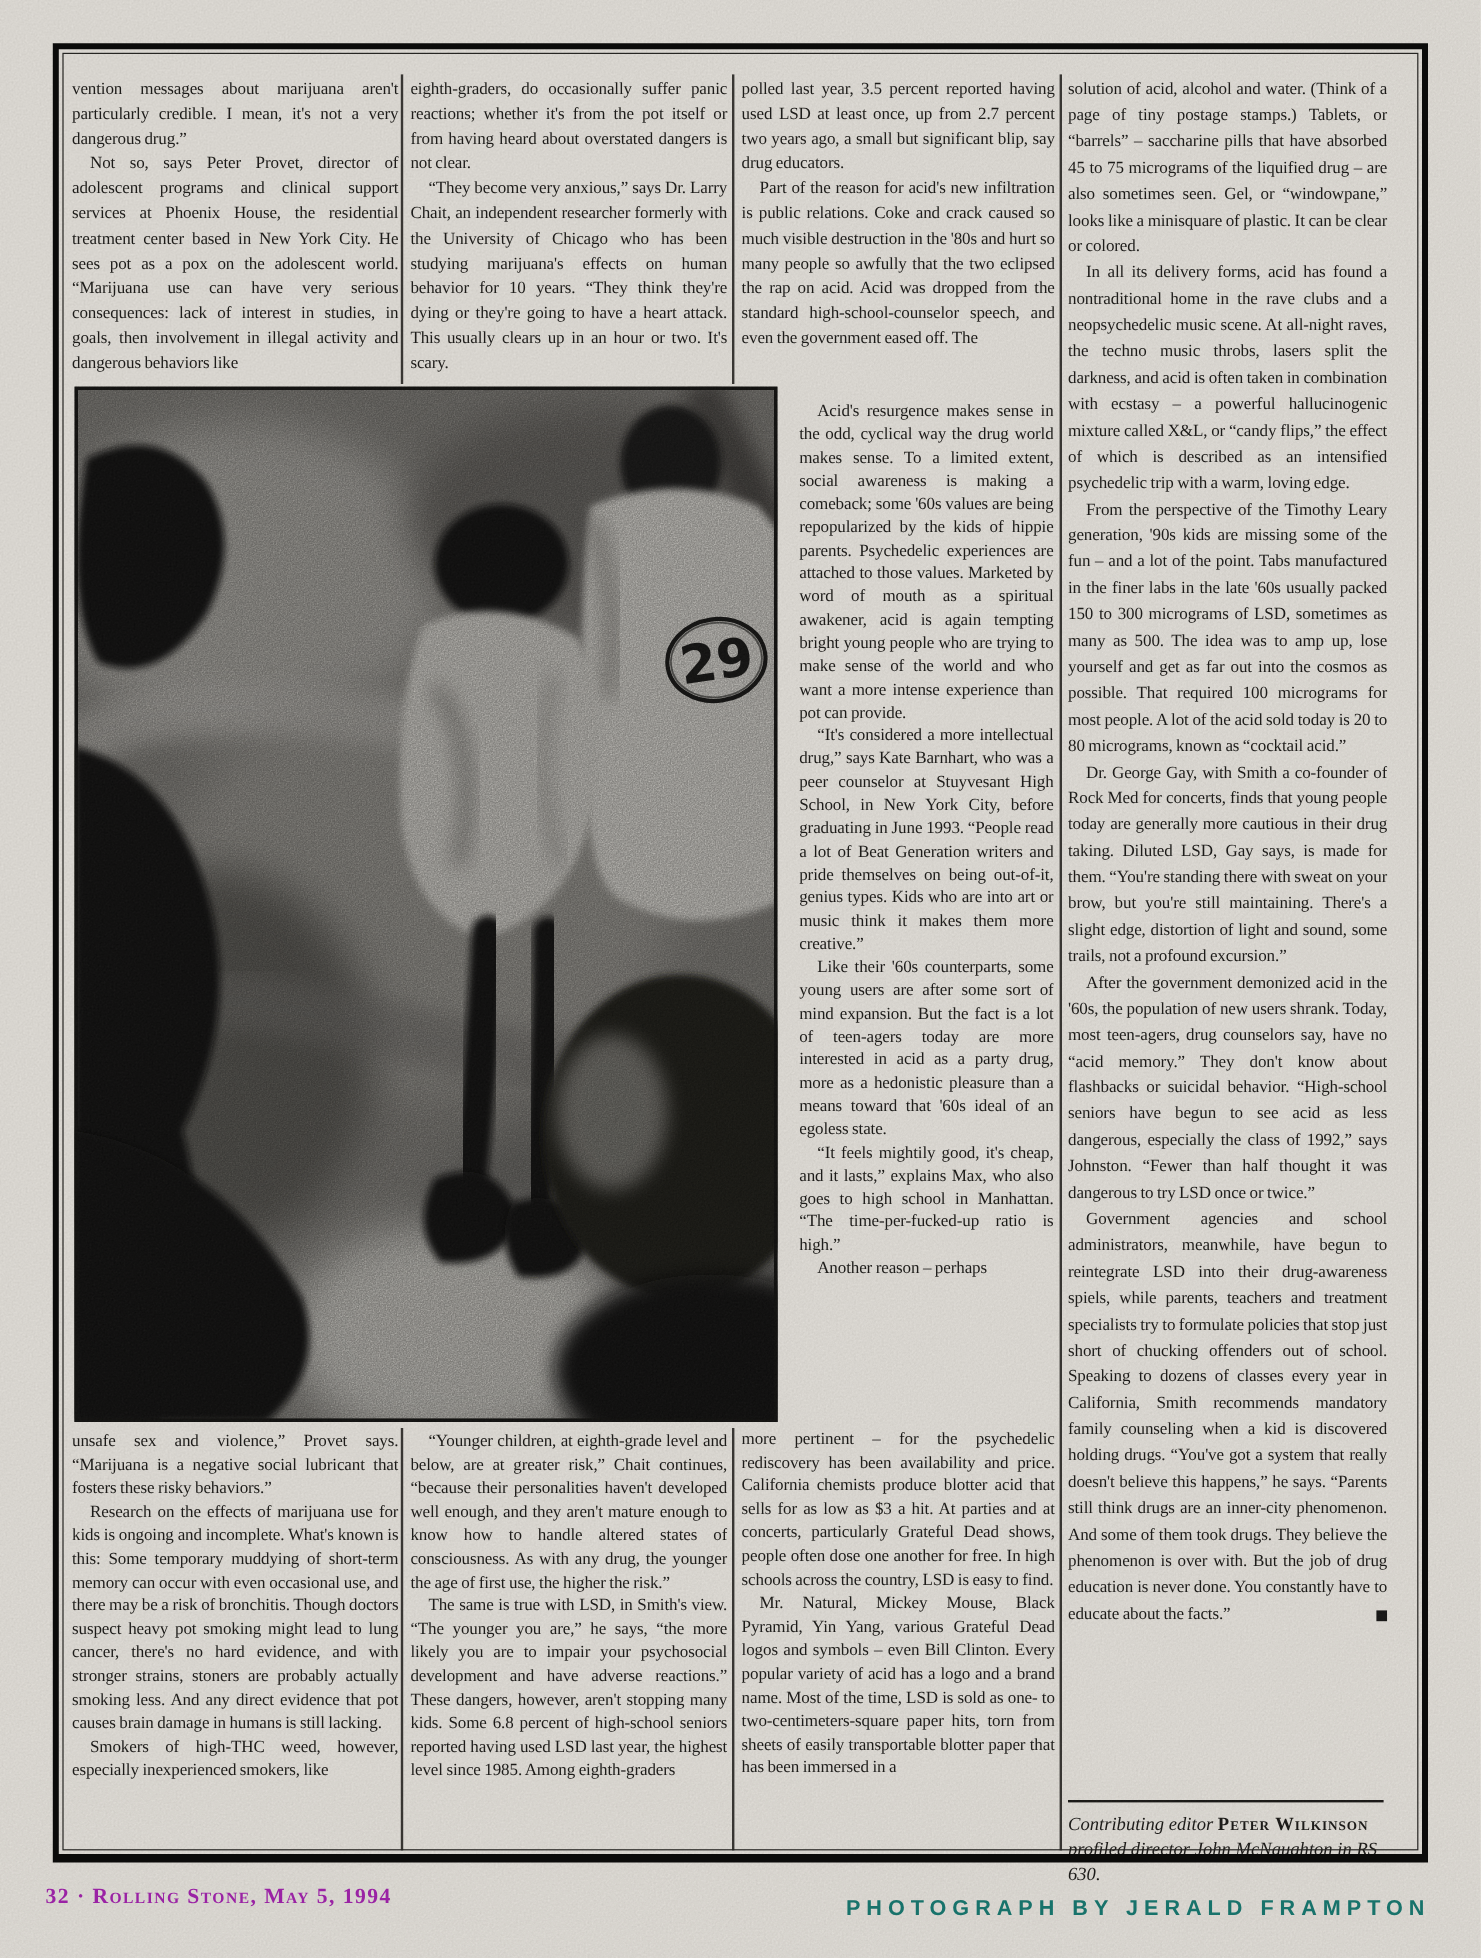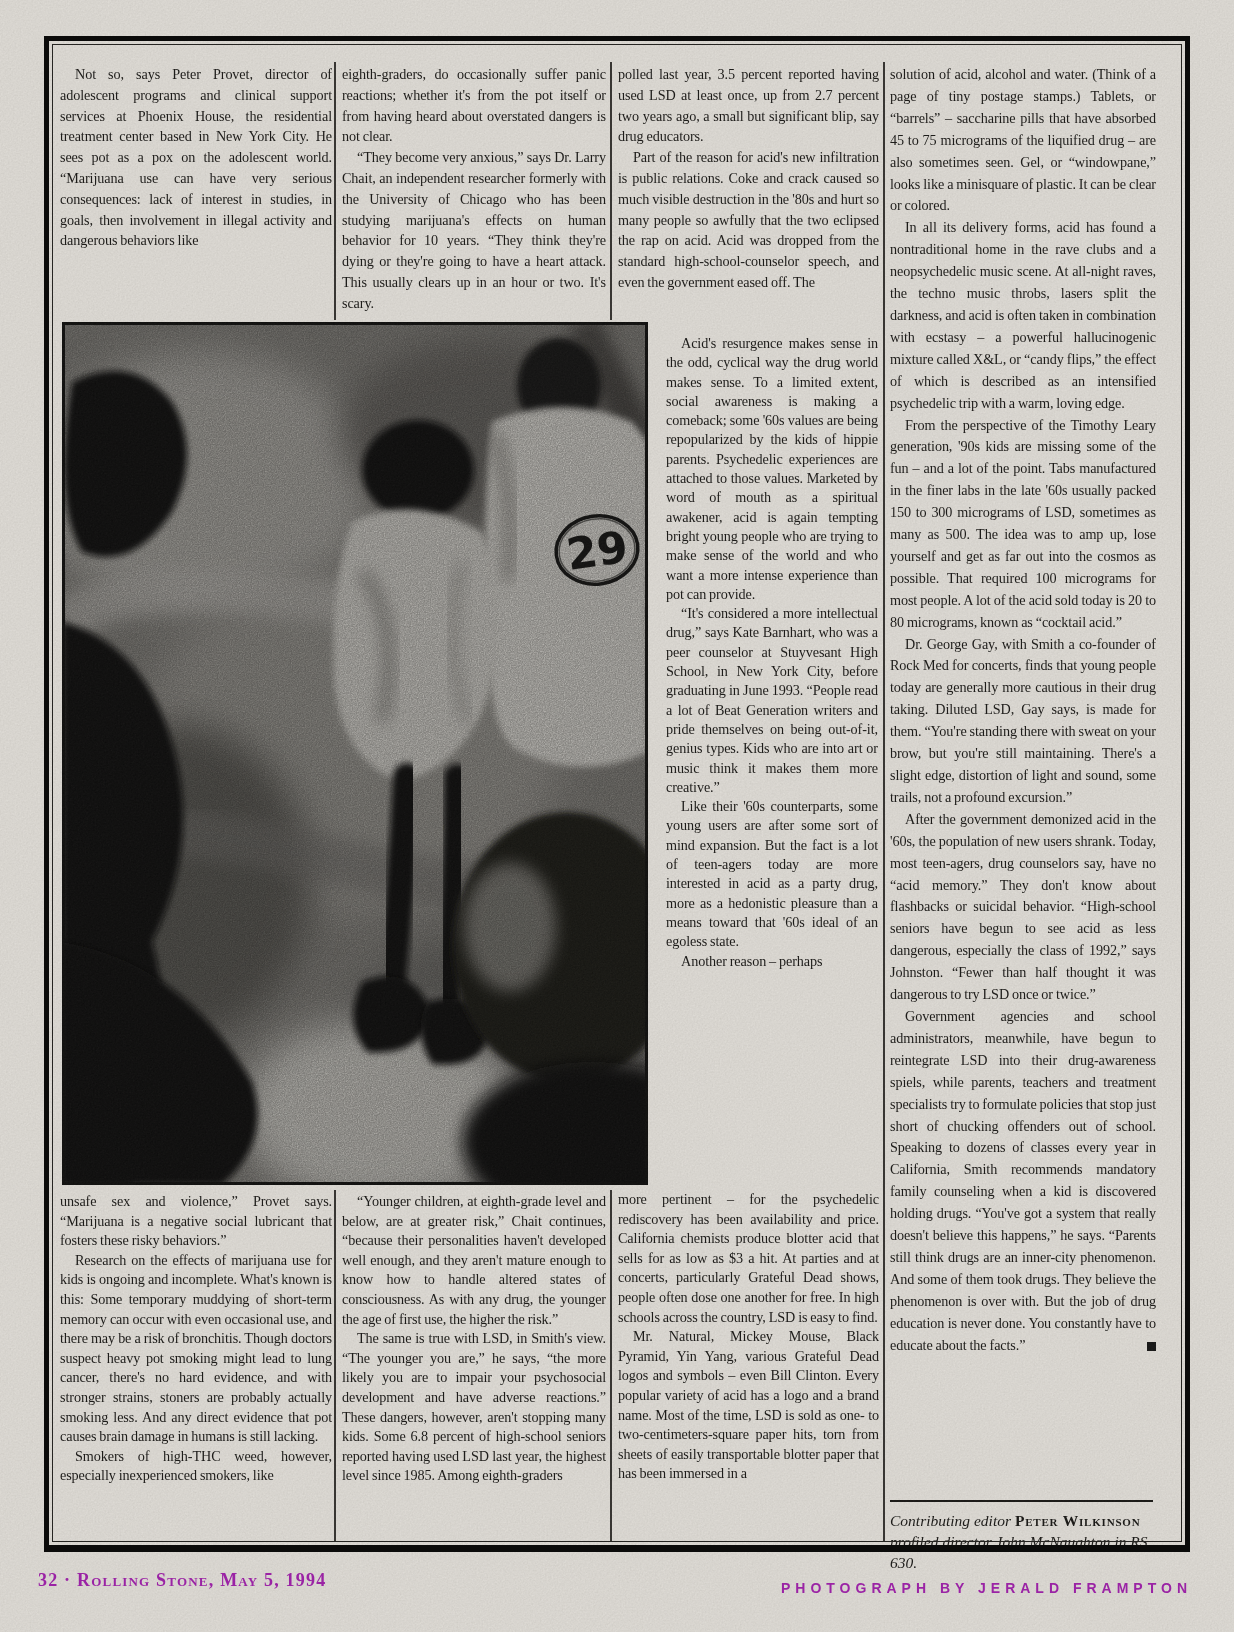--- a/index.html
+++ b/index.html
@@ -36,38 +36,39 @@
   .credit-name{font-style:normal;font-variant:small-caps;letter-spacing:0.8px;font-weight:600;margin-top:15px;}
   .endmark{display:inline-block;width:9px;height:9px;background:#111;float:right;margin-top:7px;}
   .footer-left{
     position:absolute;left:38px;top:1570px;z-index:1;
     font-family:"Liberation Serif",serif;font-variant:small-caps;font-weight:600;
     font-size:18px;letter-spacing:1.2px;color:#a21caf;
   }
   .footer-right{
     position:absolute;right:42px;top:1580px;z-index:1;
     font-family:"Liberation Sans",sans-serif;font-weight:bold;
-    font-size:14px;letter-spacing:5px;color:#a21caf;
+    font-size:18px;letter-spacing:5px;color:#0f766e;
   }
   .noise{position:absolute;left:0;top:0;z-index:3;pointer-events:none;}
 </style>
 </head>
 <body>
 
 <div class="frame">
   <div class="frame-inner"></div>
 </div>
 
 <div class="vrule" style="left:334px;top:62px;height:258px;"></div>
 <div class="vrule" style="left:334px;top:1190px;height:352px;"></div>
 <div class="vrule" style="left:610px;top:62px;height:258px;"></div>
 <div class="vrule" style="left:610px;top:1190px;height:352px;"></div>
 <div class="vrule" style="left:883px;top:62px;height:1480px;"></div>
 
 <div class="col" style="left:60px;top:64px;width:272px;">
+  <p class="cont">vention messages about marijuana aren't particularly credible. I mean, it's not a very dangerous drug.”</p>
   <p>Not so, says Peter Provet, director of adolescent programs and clinical support services at Phoenix House, the residential treatment center based in New York City. He sees pot as a pox on the adolescent world. “Marijuana use can have very serious consequences: lack of interest in studies, in goals, then involvement in illegal activity and dangerous behaviors like</p>
 </div>
 <div class="col" style="left:342px;top:64px;width:264px;">
   <p class="cont">eighth-graders, do occasionally suffer panic reactions; whether it's from the pot itself or from having heard about overstated dangers is not clear.</p>
   <p>“They become very anxious,” says Dr. Larry Chait, an independent researcher formerly with the University of Chicago who has been studying marijuana's effects on human behavior for 10 years. “They think they're dying or they're going to have a heart attack. This usually clears up in an hour or two. It's scary.</p>
 </div>
 <div class="col clip" style="left:618px;top:64px;width:261px;height:268px;">
   <p class="cont">polled last year, 3.5 percent reported having used LSD at least once, up from 2.7 percent two years ago, a small but significant blip, say drug educators.</p>
   <p>Part of the reason for acid's new infiltration is public relations. Coke and crack caused so much visible destruction in the '80s and hurt so many people so awfully that the two eclipsed the rap on acid. Acid was dropped from the standard high-school-counselor speech, and even the government eased off. The</p>
 </div>
@@ -78,20 +79,21 @@
   <p>From the perspective of the Timothy Leary generation, '90s kids are missing some of the fun – and a lot of the point. Tabs manufactured in the finer labs in the late '60s usually packed 150 to 300 micrograms of LSD, sometimes as many as 500. The idea was to amp up, lose yourself and get as far out into the cosmos as possible. That required 100 micrograms for most people. A lot of the acid sold today is 20 to 80 micrograms, known as “cocktail acid.”</p>
   <p>Dr. George Gay, with Smith a co-founder of Rock Med for concerts, finds that young people today are generally more cautious in their drug taking. Diluted LSD, Gay says, is made for them. “You're standing there with sweat on your brow, but you're still maintaining. There's a slight edge, distortion of light and sound, some trails, not a profound excursion.”</p>
   <p>After the government demonized acid in the '60s, the population of new users shrank. Today, most teen-agers, drug counselors say, have no “acid memory.” They don't know about flashbacks or suicidal behavior. “High-school seniors have begun to see acid as less dangerous, especially the class of 1992,” says Johnston. “Fewer than half thought it was dangerous to try LSD once or twice.”</p>
   <p><span>Government agencies and school administrators, meanwhile, have begun to reintegrate LSD into their drug-awareness spiels, while parents, teachers and treatment specialists try to formulate policies that stop just short of chucking offenders out of school. Speaking to dozens of classes every year in California, Smith recommends mandatory family counseling when a kid is discovered holding drugs. “You've got a system that really doesn't believe this happens,” he says. “Parents still think drugs are an inner-city phenomenon. And some of them took drugs. They believe the phenomenon is over with. But the job of drug education is never done. You constantly have to educate about the facts.”</span><span class="endmark"></span></p>
 </div>
 
 <div class="col narrow clip" style="left:666px;top:334px;width:212px;height:850px;">
   <p>Acid's resurgence makes sense in the odd, cyclical way the drug world makes sense. To a limited extent, social awareness is making a comeback; some '60s values are being repopularized by the kids of hippie parents. Psychedelic experiences are attached to those values. Marketed by word of mouth as a spiritual awakener, acid is again tempting bright young people who are trying to make sense of the world and who want a more intense experience than pot can provide.</p>
   <p>“It's considered a more intellectual drug,” says Kate Barnhart, who was a peer counselor at Stuyvesant High School, in New York City, before graduating in June 1993. “People read a lot of Beat Generation writers and pride themselves on being out-of-it, genius types. Kids who are into art or music think it makes them more creative.”</p>
   <p>Like their '60s counterparts, some young users are after some sort of mind expansion. But the fact is a lot of teen-agers today are more interested in acid as a party drug, more as a hedonistic pleasure than a means toward that '60s ideal of an egoless state.</p>
+  <p>“It feels mightily good, it's cheap, and it lasts,” explains Max, who also goes to high school in Manhattan. “The time-per-fucked-up ratio is high.”</p>
   <p>Another reason – perhaps</p>
 </div>
 
 <div class="col bottom-band clip" style="left:60px;top:1192px;width:272px;height:348px;">
   <p class="cont">unsafe sex and violence,” Provet says. “Marijuana is a negative social lubricant that fosters these risky behaviors.”</p>
   <p>Research on the effects of marijuana use for kids is ongoing and incomplete. What's known is this: Some temporary muddying of short-term memory can occur with even occasional use, and there may be a risk of bronchitis. Though doctors suspect heavy pot smoking might lead to lung cancer, there's no hard evidence, and with stronger strains, stoners are probably actually smoking less. And any direct evidence that pot causes brain damage in humans is still lacking.</p>
   <p>Smokers of high-THC weed, however, especially inexperienced smokers, like</p>
 </div>
 <div class="col bottom-band clip" style="left:342px;top:1192px;width:264px;height:348px;">
   <p>“Younger children, at eighth-grade level and below, are at greater risk,” Chait continues, “because their personalities haven't developed well enough, and they aren't mature enough to know how to handle altered states of consciousness. As with any drug, the younger the age of first use, the higher the risk.”</p>

